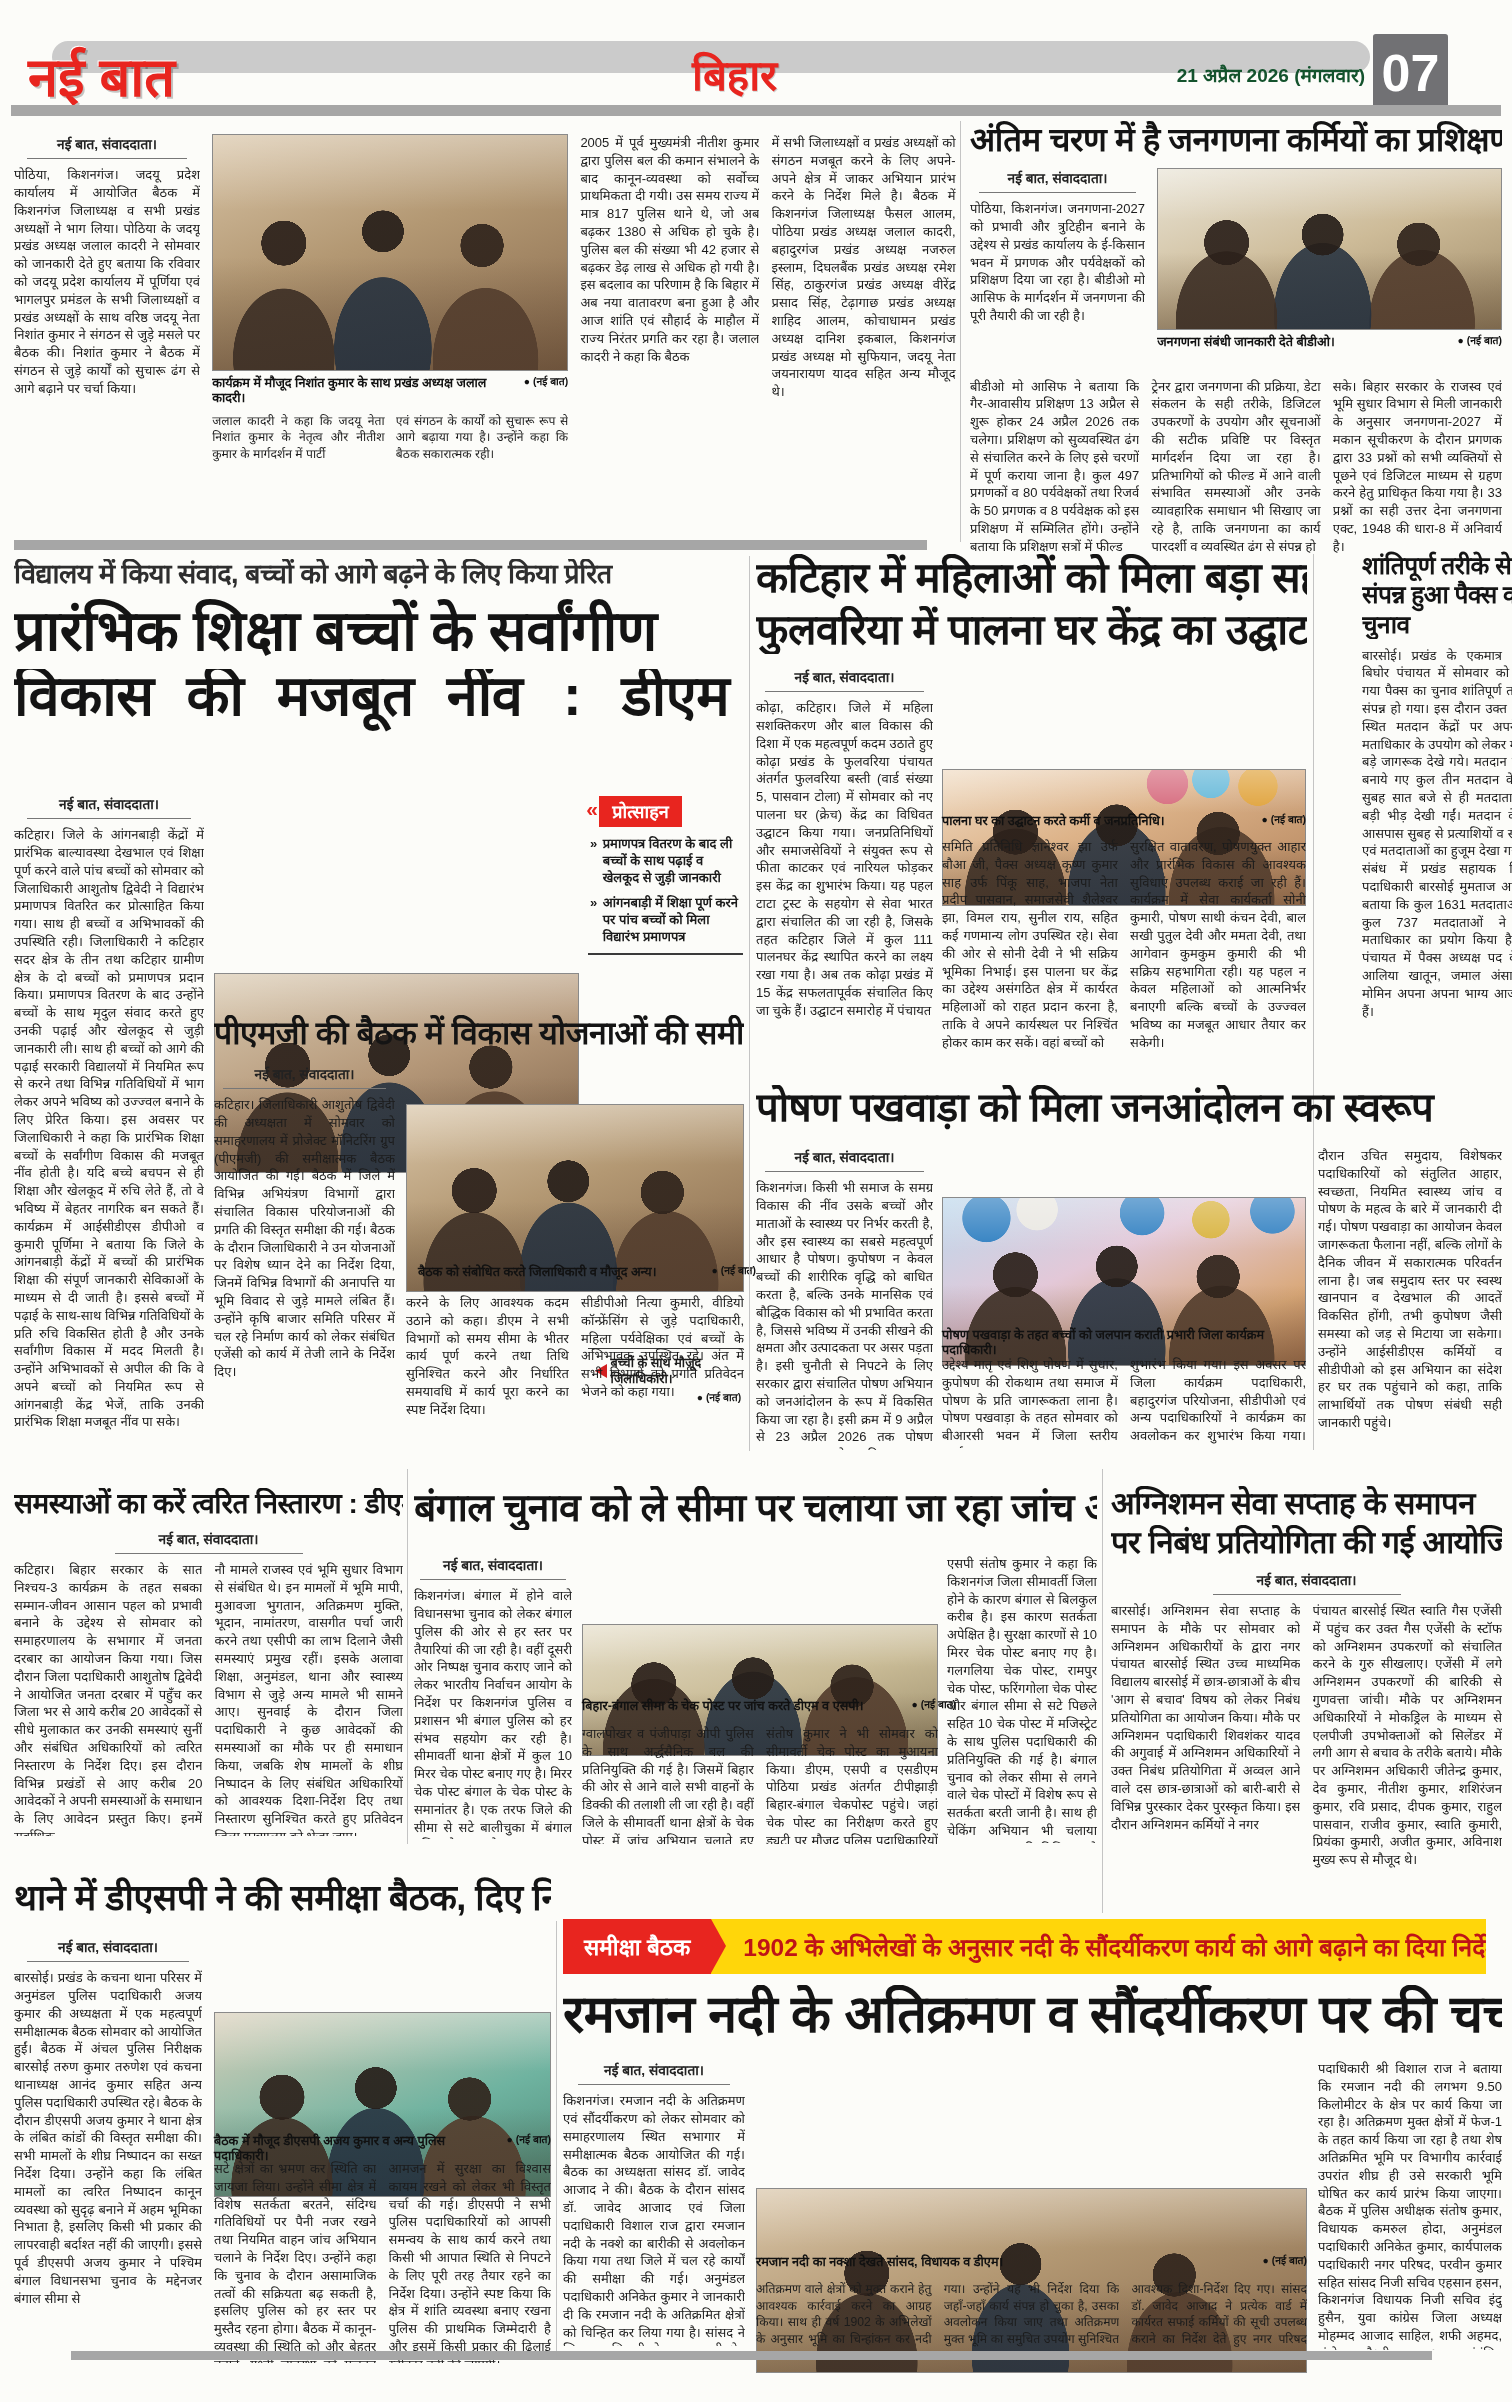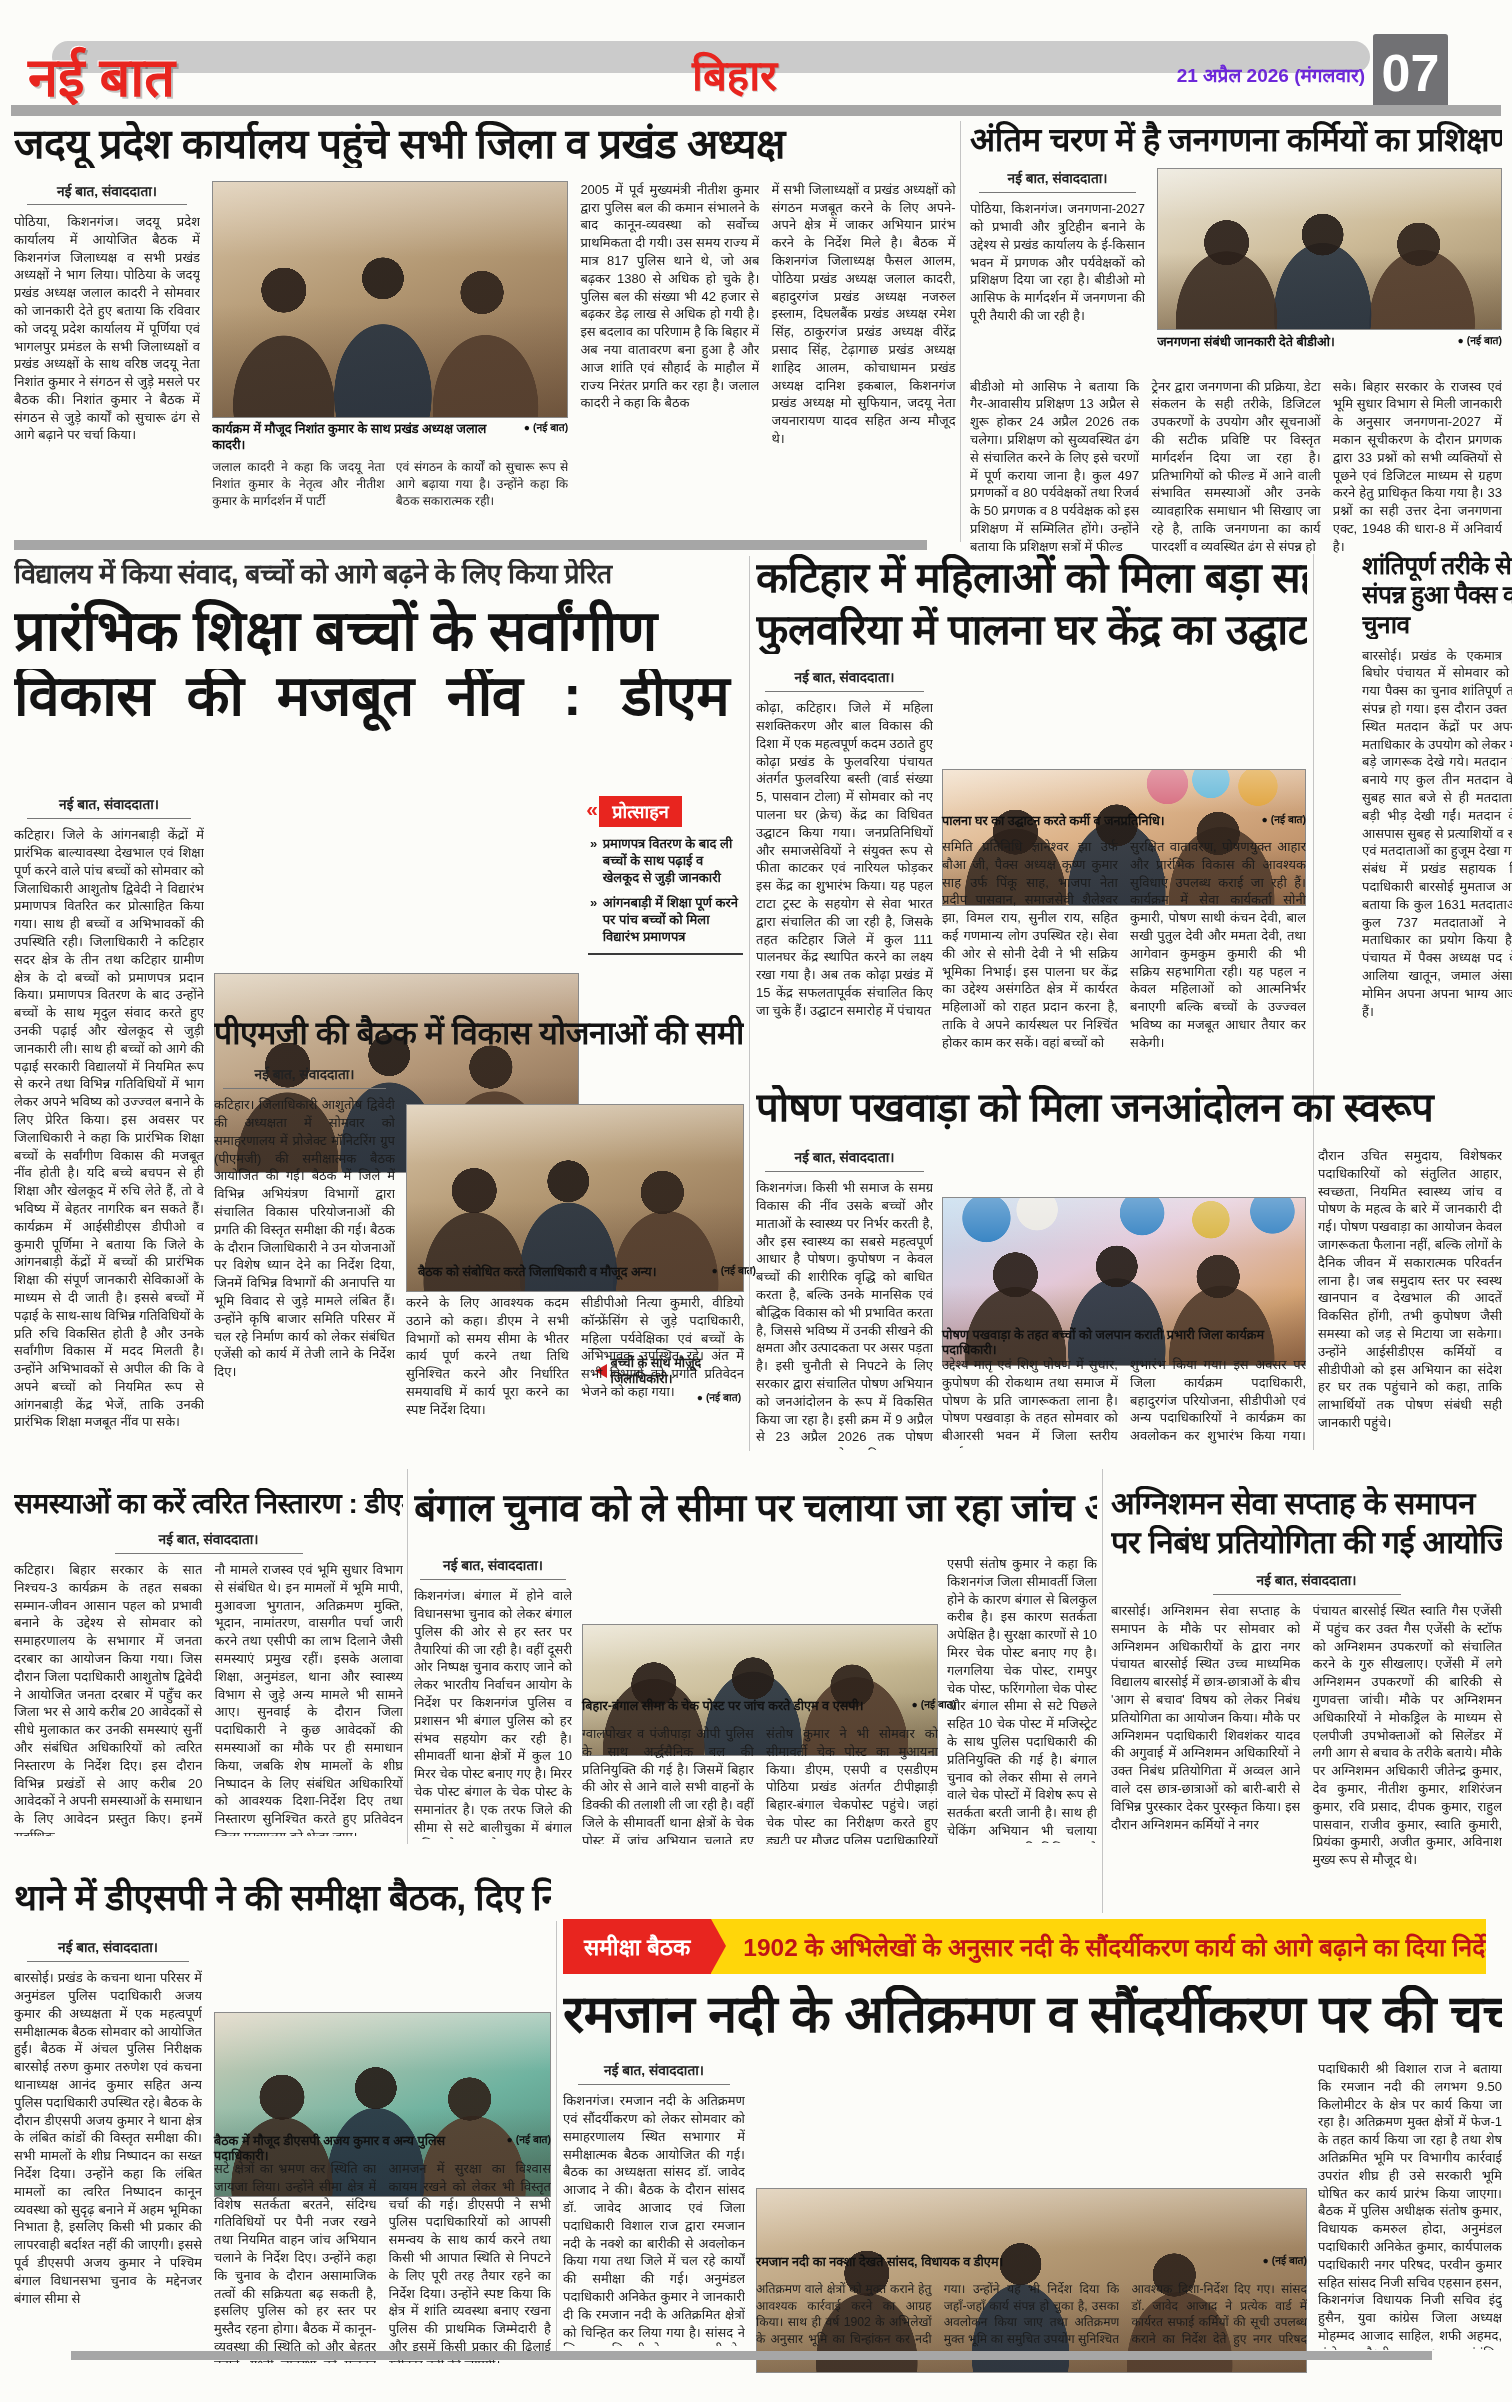--- a/index.html
+++ b/index.html
@@ -62,38 +62,37 @@
        border-top:27px solid transparent;border-bottom:27px solid transparent;border-left:15px solid #e8251f;}
   .banner-yellow{background:#ffd60a;color:#bf1317;font-weight:800;font-size:24.5px;flex:1;
        display:flex;align-items:center;padding:0 11.3px 0 32px;white-space:nowrap;overflow:hidden;}
   .bar{position:absolute;background:#a6a6a6;}
   .vr{position:absolute;width:0.9px;background:#c4c4c4;}
   .brand{color:#e8251f;font-weight:800;font-size:54px;letter-spacing:0;
        text-shadow:1.9px 1.9px 0 rgba(0,0,0,.22),-0.9px -0.9px 0 #fff;white-space:nowrap;}
   .section-title{color:#e8251f;font-weight:800;font-size:42px;text-shadow:0.9px 0.9px 0 rgba(0,0,0,.18);}
   .pagebox{background:#717174;color:#fff;font-weight:800;font-size:52px;display:flex;
        align-items:center;justify-content:center;border-radius:2.8px;}
-  .datebox{font-weight:700;font-size:19px;color:#6d28d9;text-align:right;}
+  .datebox{font-weight:700;font-size:19px;color:#14532d;text-align:right;}
 </style>
 </head>
 <body>
 
 <div class="page">
 
   <div class="abs" style="left:0;top:0;width:1512px;height:119px;">
     <div class="abs" style="left:52px;top:41px;width:1318px;height:32px;background:#cbcbcb;border-radius:16px;"></div>
     <div class="abs brand" style="left:28px;top:38px;">नई बात</div>
     <div class="abs section-title" style="left:692px;top:45px;">बिहार</div>
     <div class="abs datebox" style="left:1153px;top:62px;width:212px;">21 अप्रैल 2026 (मंगलवार)</div>
     <div class="abs pagebox" style="left:1373px;top:34px;width:75px;height:77px;">07</div>
     <div class="bar" style="left:11.3px;top:105px;width:1490px;height:11.3px;"></div>
   </div>
 
   <div class="abs" style="left:14px;top:121px;width:942px;height:421px;">
-    <div class="hl" style="font-size:41px;">जदयू प्रदेश कार्यालय पहुंचे सभी जिला व प्रखंड अध्यक्ष</div>
     <div class="row" style="margin-top:13px;">
       <div style="flex:0 0 186px;">
         <div class="byline" style="margin:0 13px 7.5px;">नई बात, संवाददाता।</div>
         <div class="col" style="height:331px;">पोठिया, किशनगंज। जदयू प्रदेश कार्यालय में आयोजित बैठक में किशनगंज जिलाध्यक्ष व सभी प्रखंड अध्यक्षों ने भाग लिया। पोठिया के जदयू प्रखंड अध्यक्ष जलाल कादरी ने सोमवार को जानकारी देते हुए बताया कि रविवार को जदयू प्रदेश कार्यालय में पूर्णिया एवं भागलपुर प्रमंडल के सभी जिलाध्यक्षों व प्रखंड अध्यक्षों के साथ वरिष्ठ जदयू नेता निशांत कुमार ने संगठन से जुड़े मसले पर बैठक की। निशांत कुमार ने बैठक में संगठन से जुड़े कार्यों को सुचारू ढंग से आगे बढ़ाने पर चर्चा किया।</div>
       </div>
       <div style="flex:0 0 356px;">
         <div class="photo ph-meeting" style="width:356px;height:237px;"></div>
         <div class="cap">
           <span>कार्यक्रम में मौजूद निशांत कुमार के साथ प्रखंड अध्यक्ष जलाल कादरी।</span>
           <span class="cr">● (नई बात)</span>

